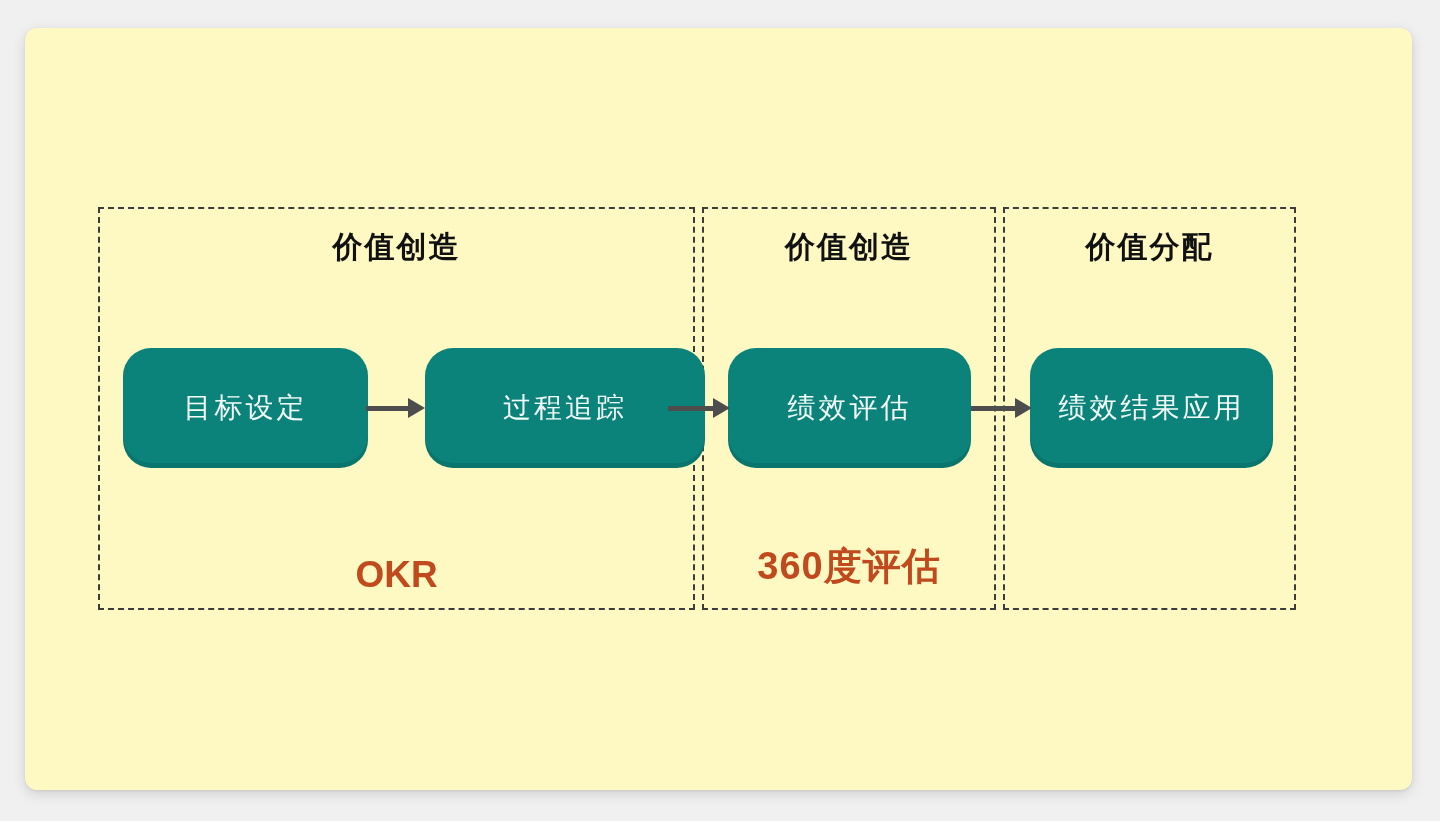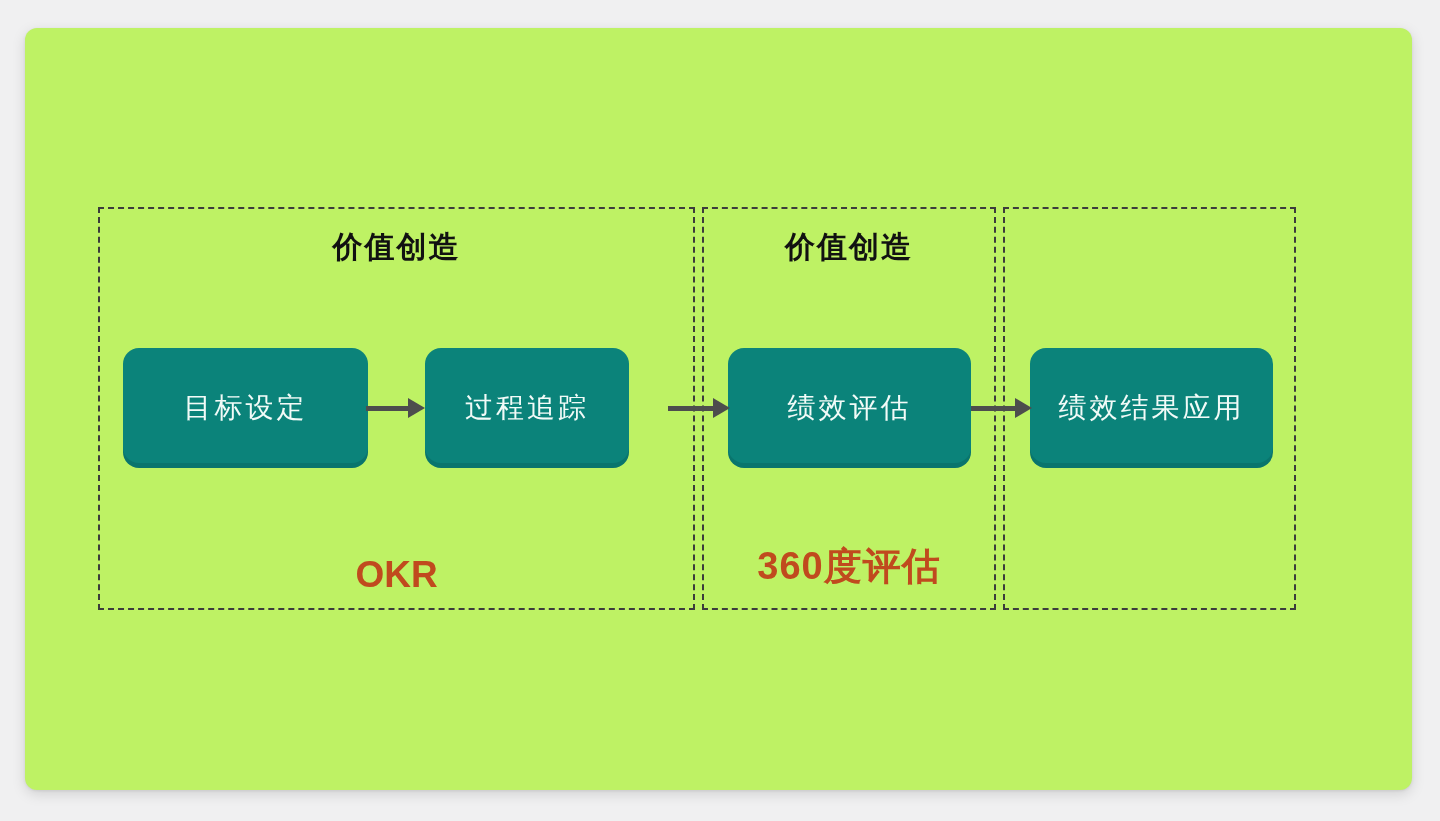--- a/index.html
+++ b/index.html
@@ -10,21 +10,21 @@
   }
   .page {
     position: relative;
     width: 1440px; height: 821px;
     background: #f0f0f1;
   }
   .card {
     position: absolute;
     left: 25px; top: 28px;
     width: 1387px; height: 762px;
-    background: #bef264;
+    background: #fef9c3;
     border-radius: 12px;
     box-shadow: 0 4px 14px rgba(0,0,0,0.13), 0 1px 3px rgba(0,0,0,0.08);
   }
   
   .frame {
     position: absolute;
     top: 179px;
     height: 403px;
     border: 2px dashed #3c3c3c;
     background: transparent;
@@ -50,34 +50,34 @@
     color: #c04a1e;
     letter-spacing: 1px;
   }
   .label-latin { font-size: 37px; letter-spacing: 0; bottom: 12px; }
   
   .node {
     position: absolute;
     top: 320px;
     height: 120px;
     background: #0b837a;
-    border-radius: 16px;
+    border-radius: 28px;
     box-shadow: inset 0 -5px 0 rgba(0,0,0,0.10);
     display: flex;
     align-items: center;
     justify-content: center;
   }
   .node span {
     color: #f2fbf8;
     font-size: 28px;
     font-weight: 500;
     letter-spacing: 3px;
   }
   .node-1 { left: 98px;   width: 245px; }
-  .node-2 { left: 400px;  width: 204px; }
+  .node-2 { left: 400px;  width: 280px; }
   .node-3 { left: 703px;  width: 243px; }
   .node-4 { left: 1005px; width: 243px; }
   
   .arrow {
     position: absolute;
     top: 368px;
     height: 24px;
     display: flex;
     align-items: center;
   }
@@ -106,20 +106,21 @@
 
     <div class="frame frame-1">
       <div class="frame-title">价值创造</div>
       <div class="frame-label label-latin">OKR</div>
     </div>
     <div class="frame frame-2">
       <div class="frame-title">价值创造</div>
       <div class="frame-label">360度评估</div>
     </div>
     <div class="frame frame-3">
+      <div class="frame-title">价值分配</div>
     </div>
 
     <div class="node node-1">
       <span>目标设定</span>
     </div>
     <div class="node node-2">
       <span>过程追踪</span>
     </div>
     <div class="node node-4">
       <span>绩效结果应用</span>

